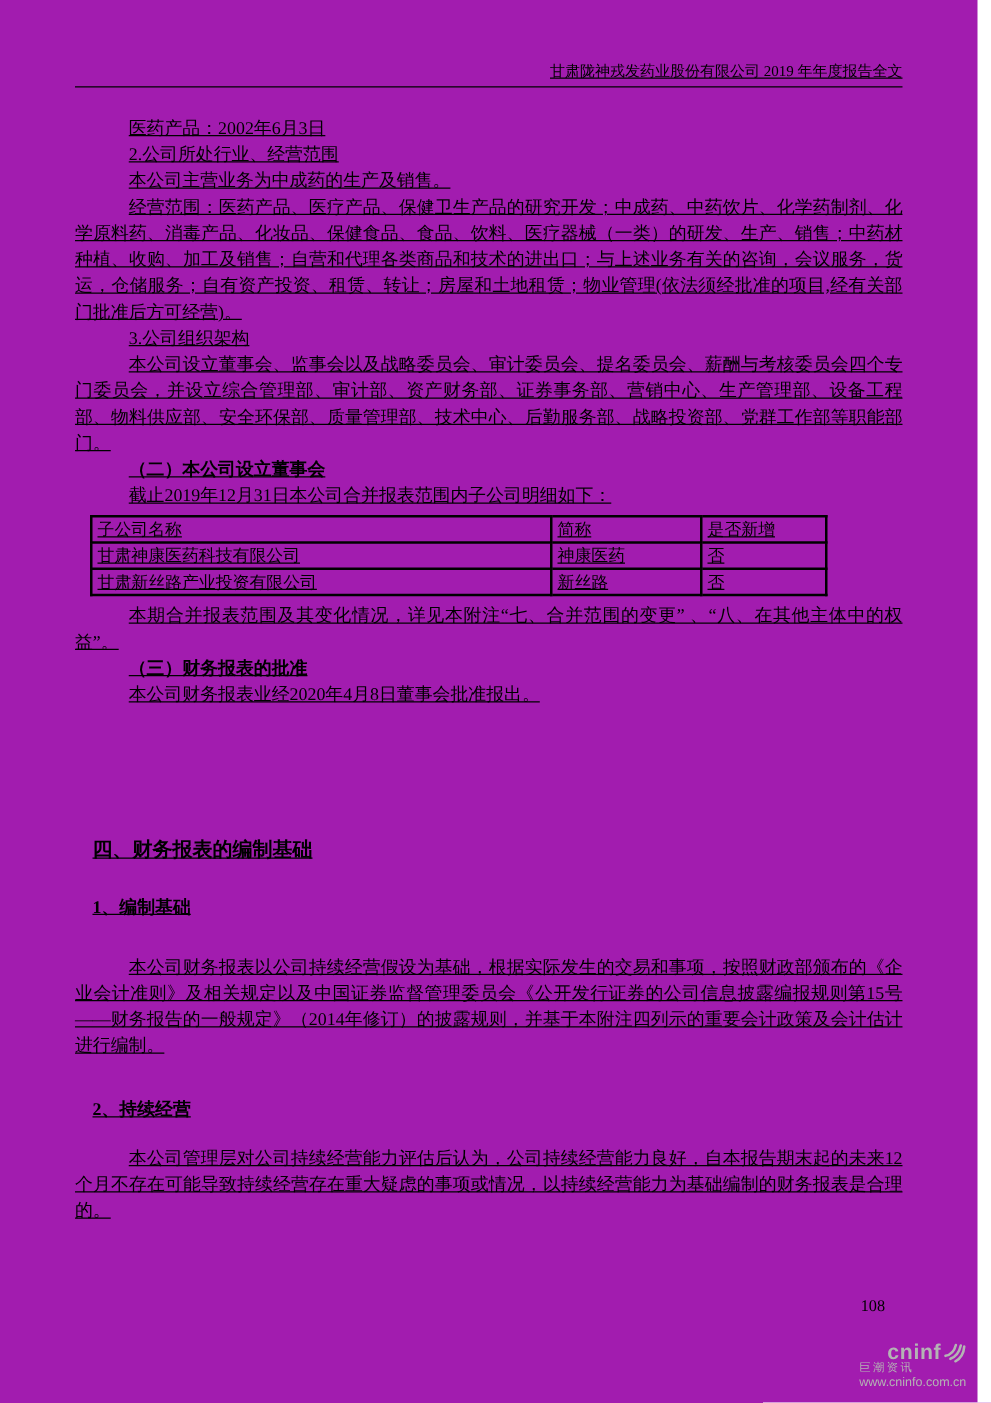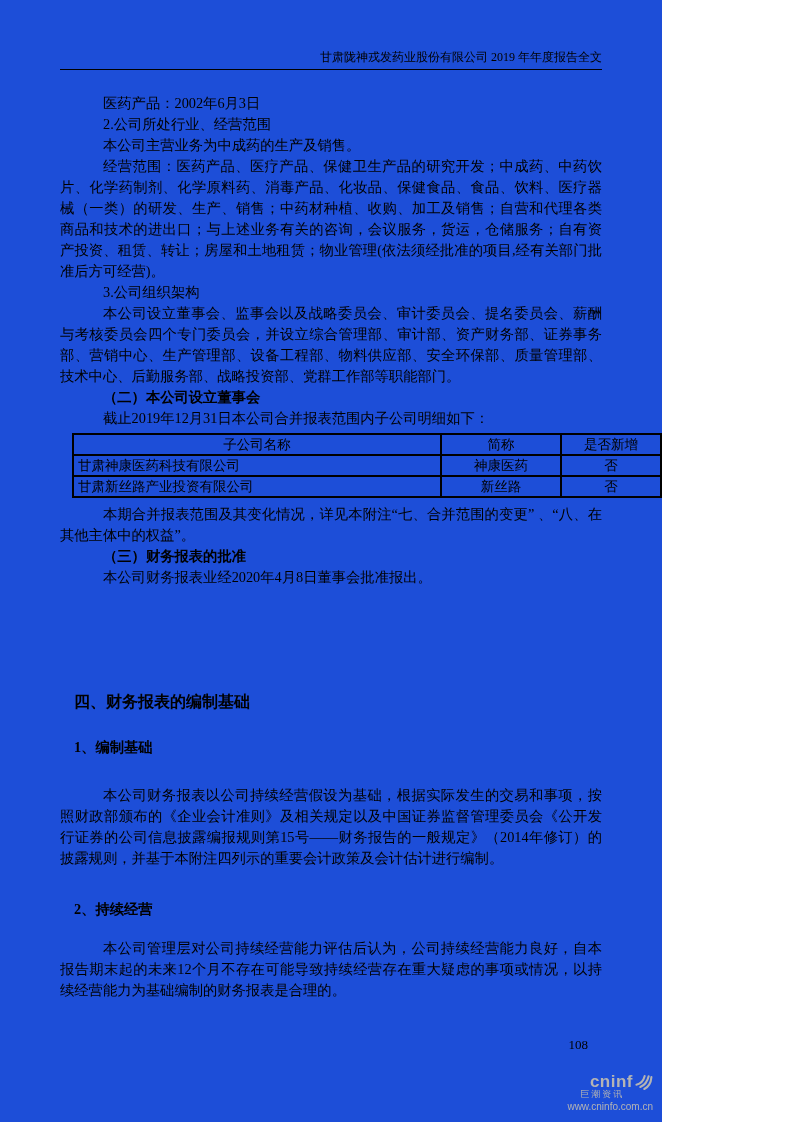--- a/index.html
+++ b/index.html
@@ -1,24 +1,25 @@
 <!DOCTYPE html>
 <html><head>
 <meta charset="utf-8">
 <style>
   * { box-sizing: border-box; }
   html, body { margin: 0; padding: 0; background: #ffffff; }
   .page {
     position: relative;
-    width: 662px;
+    width: 782px;
     height: 1122px;
-    background: #1d4ed8;
+    background: #a21caf;
     color: #000000;
     font-family: "Liberation Serif", "DejaVu Serif", serif;
     overflow: hidden;
+    text-decoration: underline;
   }
   .header {
     margin: 0 60px;
     padding-top: 50px;
     padding-bottom: 4px;
     border-bottom: 1px solid #000000;
     text-align: right;
     font-size: 12px;
     line-height: 15px;
   }
@@ -38,21 +39,20 @@
     width: 588px;
     font-size: 13.5px;
     table-layout: fixed;
   }
   table.sub-table th, table.sub-table td {
     border: 2px solid #000000;
     height: 19px;
     line-height: 17px;
     padding: 1px 4px;
     font-weight: normal;
-    text-align: center;
     overflow: hidden;
     white-space: nowrap;
   }
   table.sub-table td.cell-left { text-align: left; }
   .after-table { margin-top: 6px !important; }
   .h-section {
     font-size: 16px;
     font-weight: bold;
     line-height: 19px;
     margin: 104px 0 0 14px !important;
@@ -72,21 +72,21 @@
     right: 74px;
     font-size: 13px;
     line-height: 15px;
   }
   .logo {
     position: absolute;
     top: 1072px;
     right: 9px;
     color: #b4b4b4;
     font-family: "Liberation Sans", "DejaVu Sans", sans-serif;
-    text-align: center;
+    text-align: left;
   }
   .logo-row {
     display: flex;
     align-items: center;
     justify-content: flex-end;
     gap: 1px;
   }
   .logo-brand {
     font-size: 17px;
     font-weight: bold;

